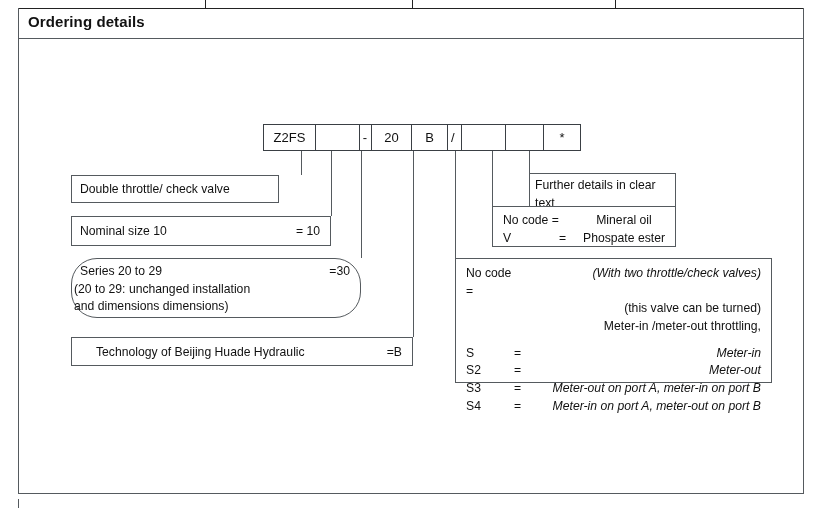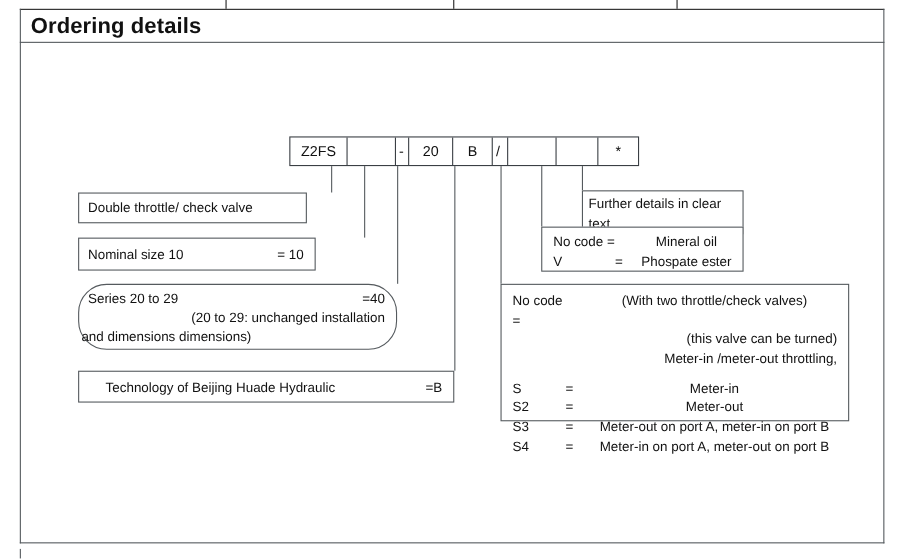--- a/index.html
+++ b/index.html
@@ -30,21 +30,21 @@
   .frame-bottom2{ position: absolute; left: 18px;  top: 499px; width: 1px; height: 9px;  background: #555a5e; }
 
   
   .stub { position: absolute; top: 0; width: 1px; height: 8px; background: #222; }
 
   
   .title {
     position: absolute;
     left: 28px;
     top: 13px;
-    font-size: 20px;
+    font-size: 15px;
     font-weight: bold;
     letter-spacing: 0.1px;
     color: #111;
   }
 
   
   .code-row {
     position: absolute;
     left: 263px;
     top: 124px;
@@ -84,21 +84,21 @@
   .box .row {
     display: flex;
     align-items: baseline;
     white-space: pre;
   }
   .lbl  { }
   .val  { margin-left: auto; }
 
   
   #box-valve   { left: 71px;  top: 175px; width: 208px; height: 28px; }
-  #box-size    { left: 71px;  top: 216px; width: 216px; height: 30px; }
+  #box-size    { left: 71px;  top: 216px; width: 260px; height: 30px; }
   #box-series  { left: 71px;  top: 258px; width: 290px; height: 60px; border-radius: 26px; }
   #box-tech    { left: 71px;  top: 337px; width: 342px; height: 29px; padding-left: 16px; }
 
   #box-valve .inner  { padding: 5px 8px 0 8px; }
   #box-size  .inner  { padding: 6px 10px 0 8px; }
   #box-series .inner { padding: 4px 10px 0 8px; }
   #box-tech  .inner  { padding: 6px 10px 0 8px; }
 
   
   #box-clear   { left: 529px; top: 173px; width: 147px; height: 40px; }
@@ -108,21 +108,21 @@
   #box-clear .inner   { padding: 3px 0 0 5px; font-size: 12.2px; }
   #box-fluid .inner   { padding: 5px 8px 0 10px; }
   #box-throttle .inner{ padding: 6px 10px 0 10px; }
 
   
   .fluid-grid { display: grid; grid-template-columns: 56px 22px 1fr; }
   .fluid-grid .c3 { text-align: center; }
 
   
   .thr-grid { display: grid; grid-template-columns: 48px 24px 1fr; row-gap: 0px; }
-  .thr-grid .c3 { text-align: center; }
+  .thr-grid .c3 { text-align: right; font-style: italic; }
   .thr-cont { grid-column: 3 / 4; text-align: right; }
   .thr-gap  { height: 9px; grid-column: 1 / 4; }
 </style>
 </head>
 <body>
 
 <div id="page">
 
   <div class="frame-top"></div>
   <div class="frame-left"></div>
@@ -172,23 +172,23 @@
         <span class="lbl">Nominal size 10</span>
         <span class="val">= 10</span>
       </div>
     </div>
   </div>
 
   <div class="box" id="box-series">
     <div class="inner">
       <div class="row">
         <span class="lbl">Series 20 to 29</span>
-        <span class="val">=40</span>
-      </div>
-      <div class="row" style="margin-left:-6px;justify-content:flex-end;">
+        <span class="val">=30</span>
+      </div>
+      <div class="row" style="margin-left:-6px;">
         <span>(20 to 29: unchanged installation</span>
       </div>
       <div class="row" style="margin-left:-6px;">
         <span>and dimensions dimensions)</span>
       </div>
     </div>
   </div>
 
   <div class="box" id="box-tech">
     <div class="inner">

